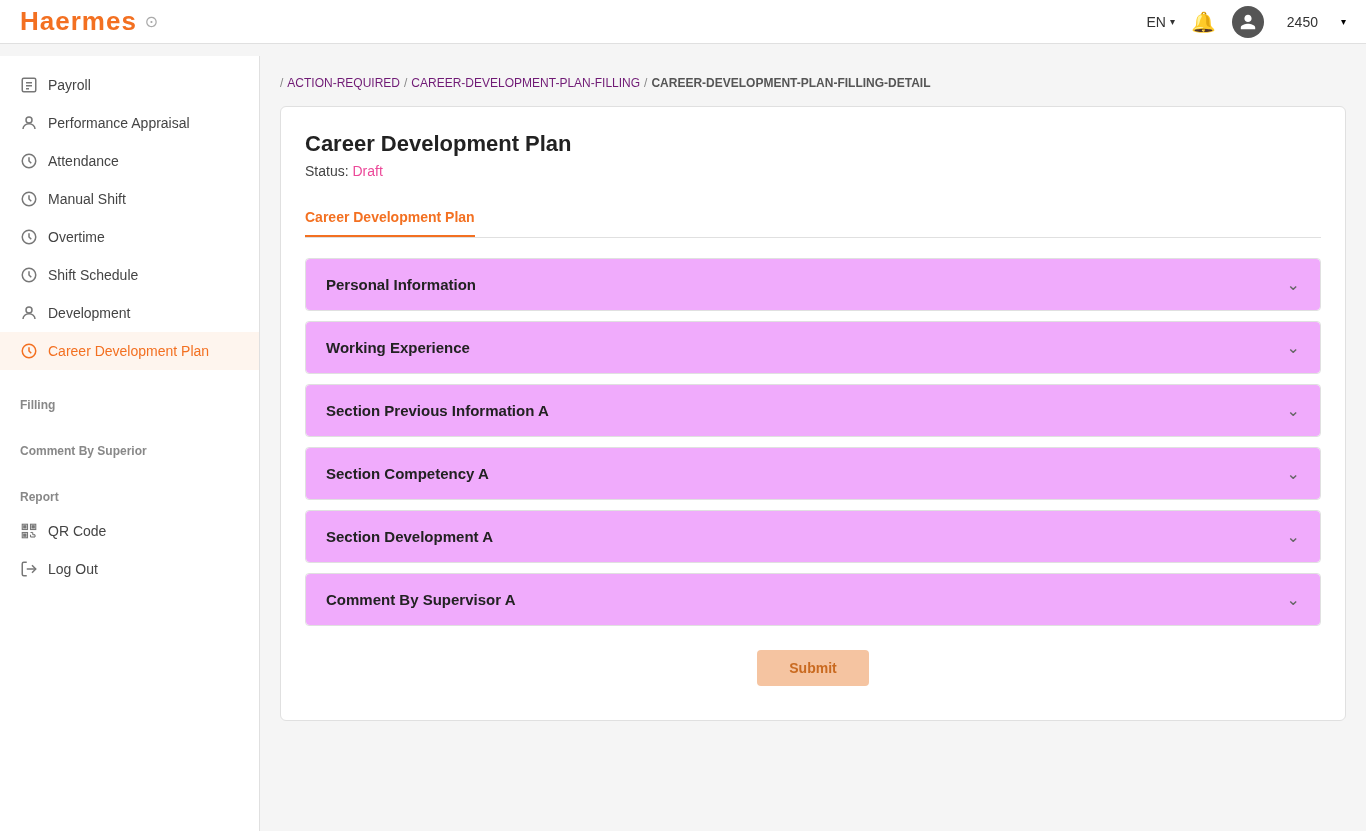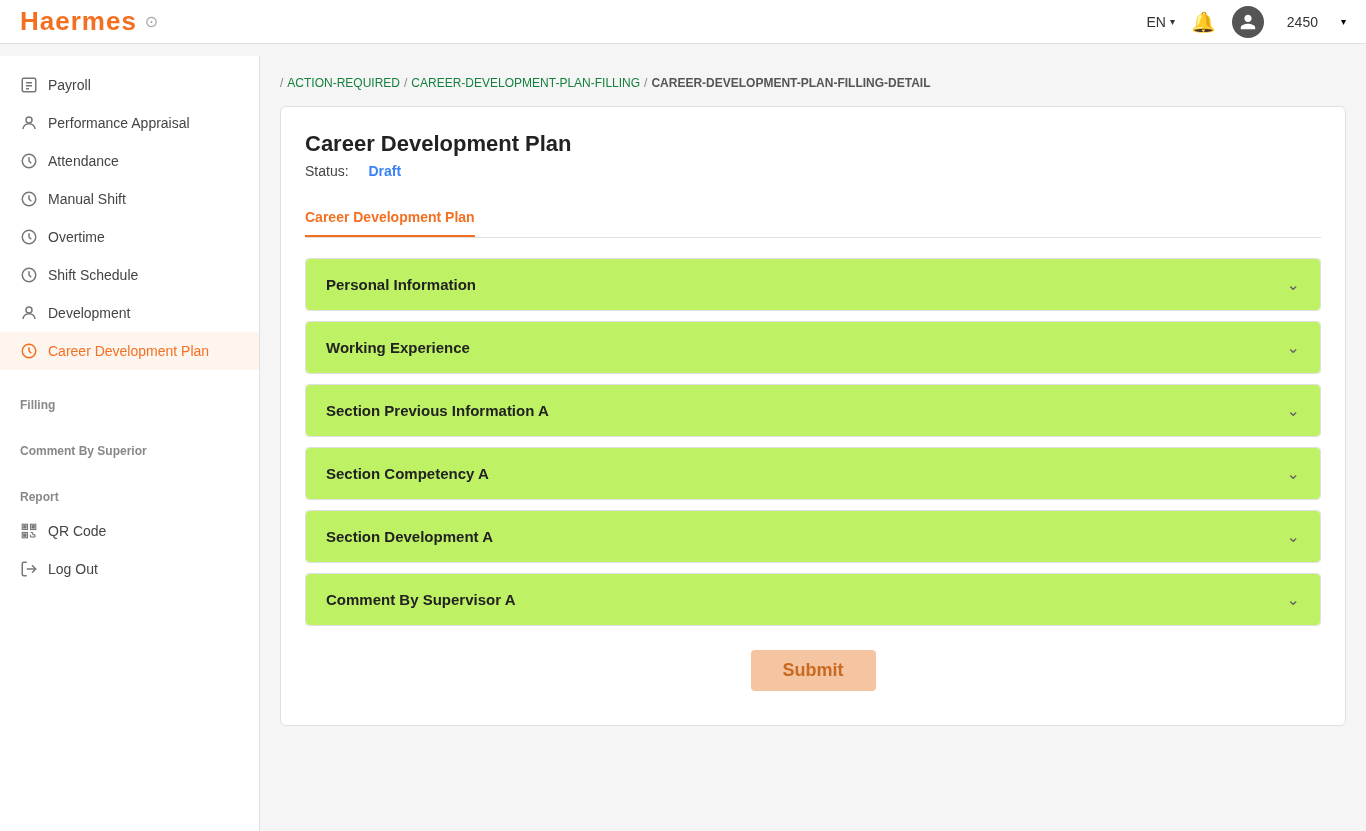--- a/index.html
+++ b/index.html
@@ -95,21 +95,21 @@
     
     .breadcrumb {
       font-size: 12px;
       color: #888;
       margin-bottom: 16px;
       display: flex;
       align-items: center;
       gap: 4px;
     }
     .breadcrumb span { color: #888; }
-    .breadcrumb a { color: #15803d; text-decoration: none; font-size: 12px; }
+    .breadcrumb a { color: #701a75; text-decoration: none; font-size: 12px; }
     .breadcrumb .current { color: #555; font-weight: 600; }
 
     
     .card {
       background: #fff;
       border-radius: 6px;
       border: 1px solid #e0e0e0;
       padding: 24px;
     }
     .card-title {
@@ -117,23 +117,22 @@
       font-weight: bold;
       color: #222;
       margin-bottom: 6px;
     }
     .status-line {
       font-size: 14px;
       color: #444;
       margin-bottom: 20px;
     }
     .status-line .status-value {
-      color: #3b82f6;
-      font-weight: 700;
-      margin-left: 16px;
+      color: #ec4899;
+      font-weight: 400;
     }
 
     
     .tabs {
       border-bottom: 1px solid #e0e0e0;
       margin-bottom: 20px;
       display: flex;
     }
     .tab {
       padding: 10px 0;
@@ -154,21 +153,21 @@
       border: 1px solid #e0e0e0;
       border-radius: 4px;
       margin-bottom: 10px;
     }
     .accordion-header {
       display: flex;
       justify-content: space-between;
       align-items: center;
       padding: 16px 20px;
       cursor: pointer;
-      background: #bef264;
+      background: #f0abfc;
       border-radius: 4px;
     }
     .accordion-title {
       font-size: 15px;
       font-weight: 600;
       color: #222;
     }
     .chevron-icon {
       font-size: 16px;
       color: #666;
@@ -180,21 +179,21 @@
       justify-content: center;
       margin-top: 24px;
       margin-bottom: 10px;
     }
     .submit-btn {
       background: #f5c4a1;
       color: #c96a20;
       border: none;
       border-radius: 4px;
       padding: 10px 32px;
-      font-size: 18px;
+      font-size: 14px;
       font-weight: 600;
       cursor: pointer;
     }
 
     
     .icon-svg { width: 18px; height: 18px; }
   </style>
 </head>
 <body>
 

